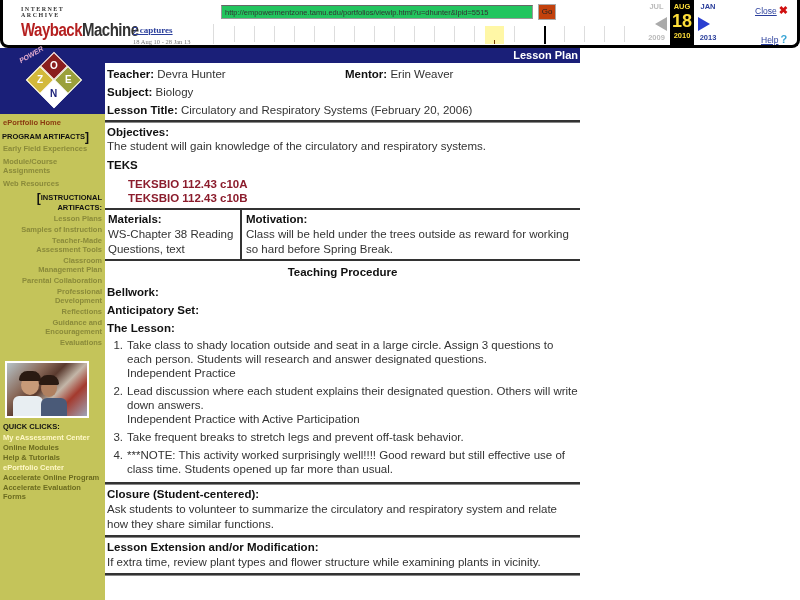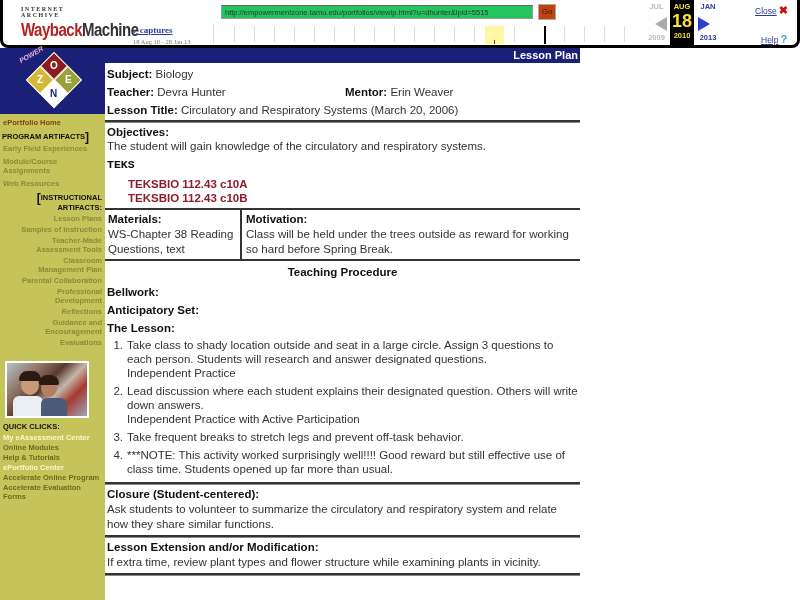--- a/index.html
+++ b/index.html
@@ -76,21 +76,21 @@
   
   .content { position: absolute; left: 105px; top: 0; width: 475px; height: 552px; background: #fff; }
   .title-bar { height: 15px; background: #1a1f78; color: #fff; font-weight: bold; font-size: 11px; text-align: right; padding-right: 2px; line-height: 15px; }
   .info { padding: 3px 0 0 2px; font-size: 11.5px; color: #333; line-height: 16px; }
   .info b { color: #111; }
   .info .row { position: relative; height: 18px; }
   .info .mentor { position: absolute; left: 238px; top: 0; }
   .rule { height: 3px; background: #333; border-bottom: 1px solid #888; }
   .sec { padding: 2px 2px 3px 2px; font-size: 11.5px; color: #333; line-height: 14px; }
   .sec .h { font-weight: bold; color: #111; }
-  .teks-h { font-weight: bold; color: #111; margin-top: 5px; font-family: Liberation Mono, monospace; }
+  .teks-h { font-weight: bold; color: #111; margin-top: 5px; }
   .teks { color: #8b1c2c; font-weight: bold; padding-left: 21px; line-height: 14px; }
   .teks:first-of-type { margin-top: 4px; }
   .twocol { display: flex; border-top: 2px solid #333; border-bottom: 2px solid #333; }
   .twocol .col1 { width: 137px; border-right: 2px solid #333; padding: 2px 3px; font-size: 11.5px; line-height: 15px; color: #333; }
   .twocol .col2 { flex: 1; padding: 2px 4px; font-size: 11.5px; line-height: 15px; color: #333; }
   .twocol .h { font-weight: bold; color: #111; }
   .tp-title { text-align: center; font-weight: bold; font-size: 11.5px; color: #111; margin-top: 5px; }
   .lab { font-weight: bold; font-size: 11.5px; color: #111; padding-left: 2px; margin-top: 6px; line-height: 12px; }
   .lesson-list { margin-top: 4px; padding-left: 2px; font-size: 11.5px; line-height: 14px; color: #333; }
   .li { display: flex; margin-bottom: 4px; }
@@ -204,26 +204,26 @@
       <a class="sn dark">Help &amp; Tutorials</a>
       <a class="sn white">ePortfolio Center</a>
       <a class="sn dark">Accelerate Online Program</a>
       <a class="sn dark">Accelerate Evaluation Forms</a>
     </div>
   </div>
 
   <div class="content">
     <div class="title-bar">Lesson Plan</div>
     <div class="info">
-      <div class="row"><b>Subject:</b> <span>Biology</span></div>
       <div class="row">
         <span><b>Teacher:</b> <span>Devra Hunter</span></span>
         <span class="mentor"><b>Mentor:</b> <span>Erin Weaver</span></span>
       </div>
-      <div class="row"><b>Lesson Title:</b> <span>Circulatory and Respiratory Systems (March 20, 2006)</span></div>
+      <div class="row"><b>Subject:</b> <span>Biology</span></div>
+      <div class="row"><b>Lesson Title:</b> <span>Circulatory and Respiratory Systems (February 20, 2006)</span></div>
     </div>
     <div class="rule"></div>
 
     <div class="sec">
       <div class="h">Objectives:</div>
       <div>The student will gain knowledge of the circulatory and respiratory systems.</div>
       <div class="teks-h">TEKS</div>
       <div class="teks" style="margin-top:5px">TEKSBIO 112.43 c10A</div>
       <div class="teks">TEKSBIO 112.43 c10B</div>
     </div>

